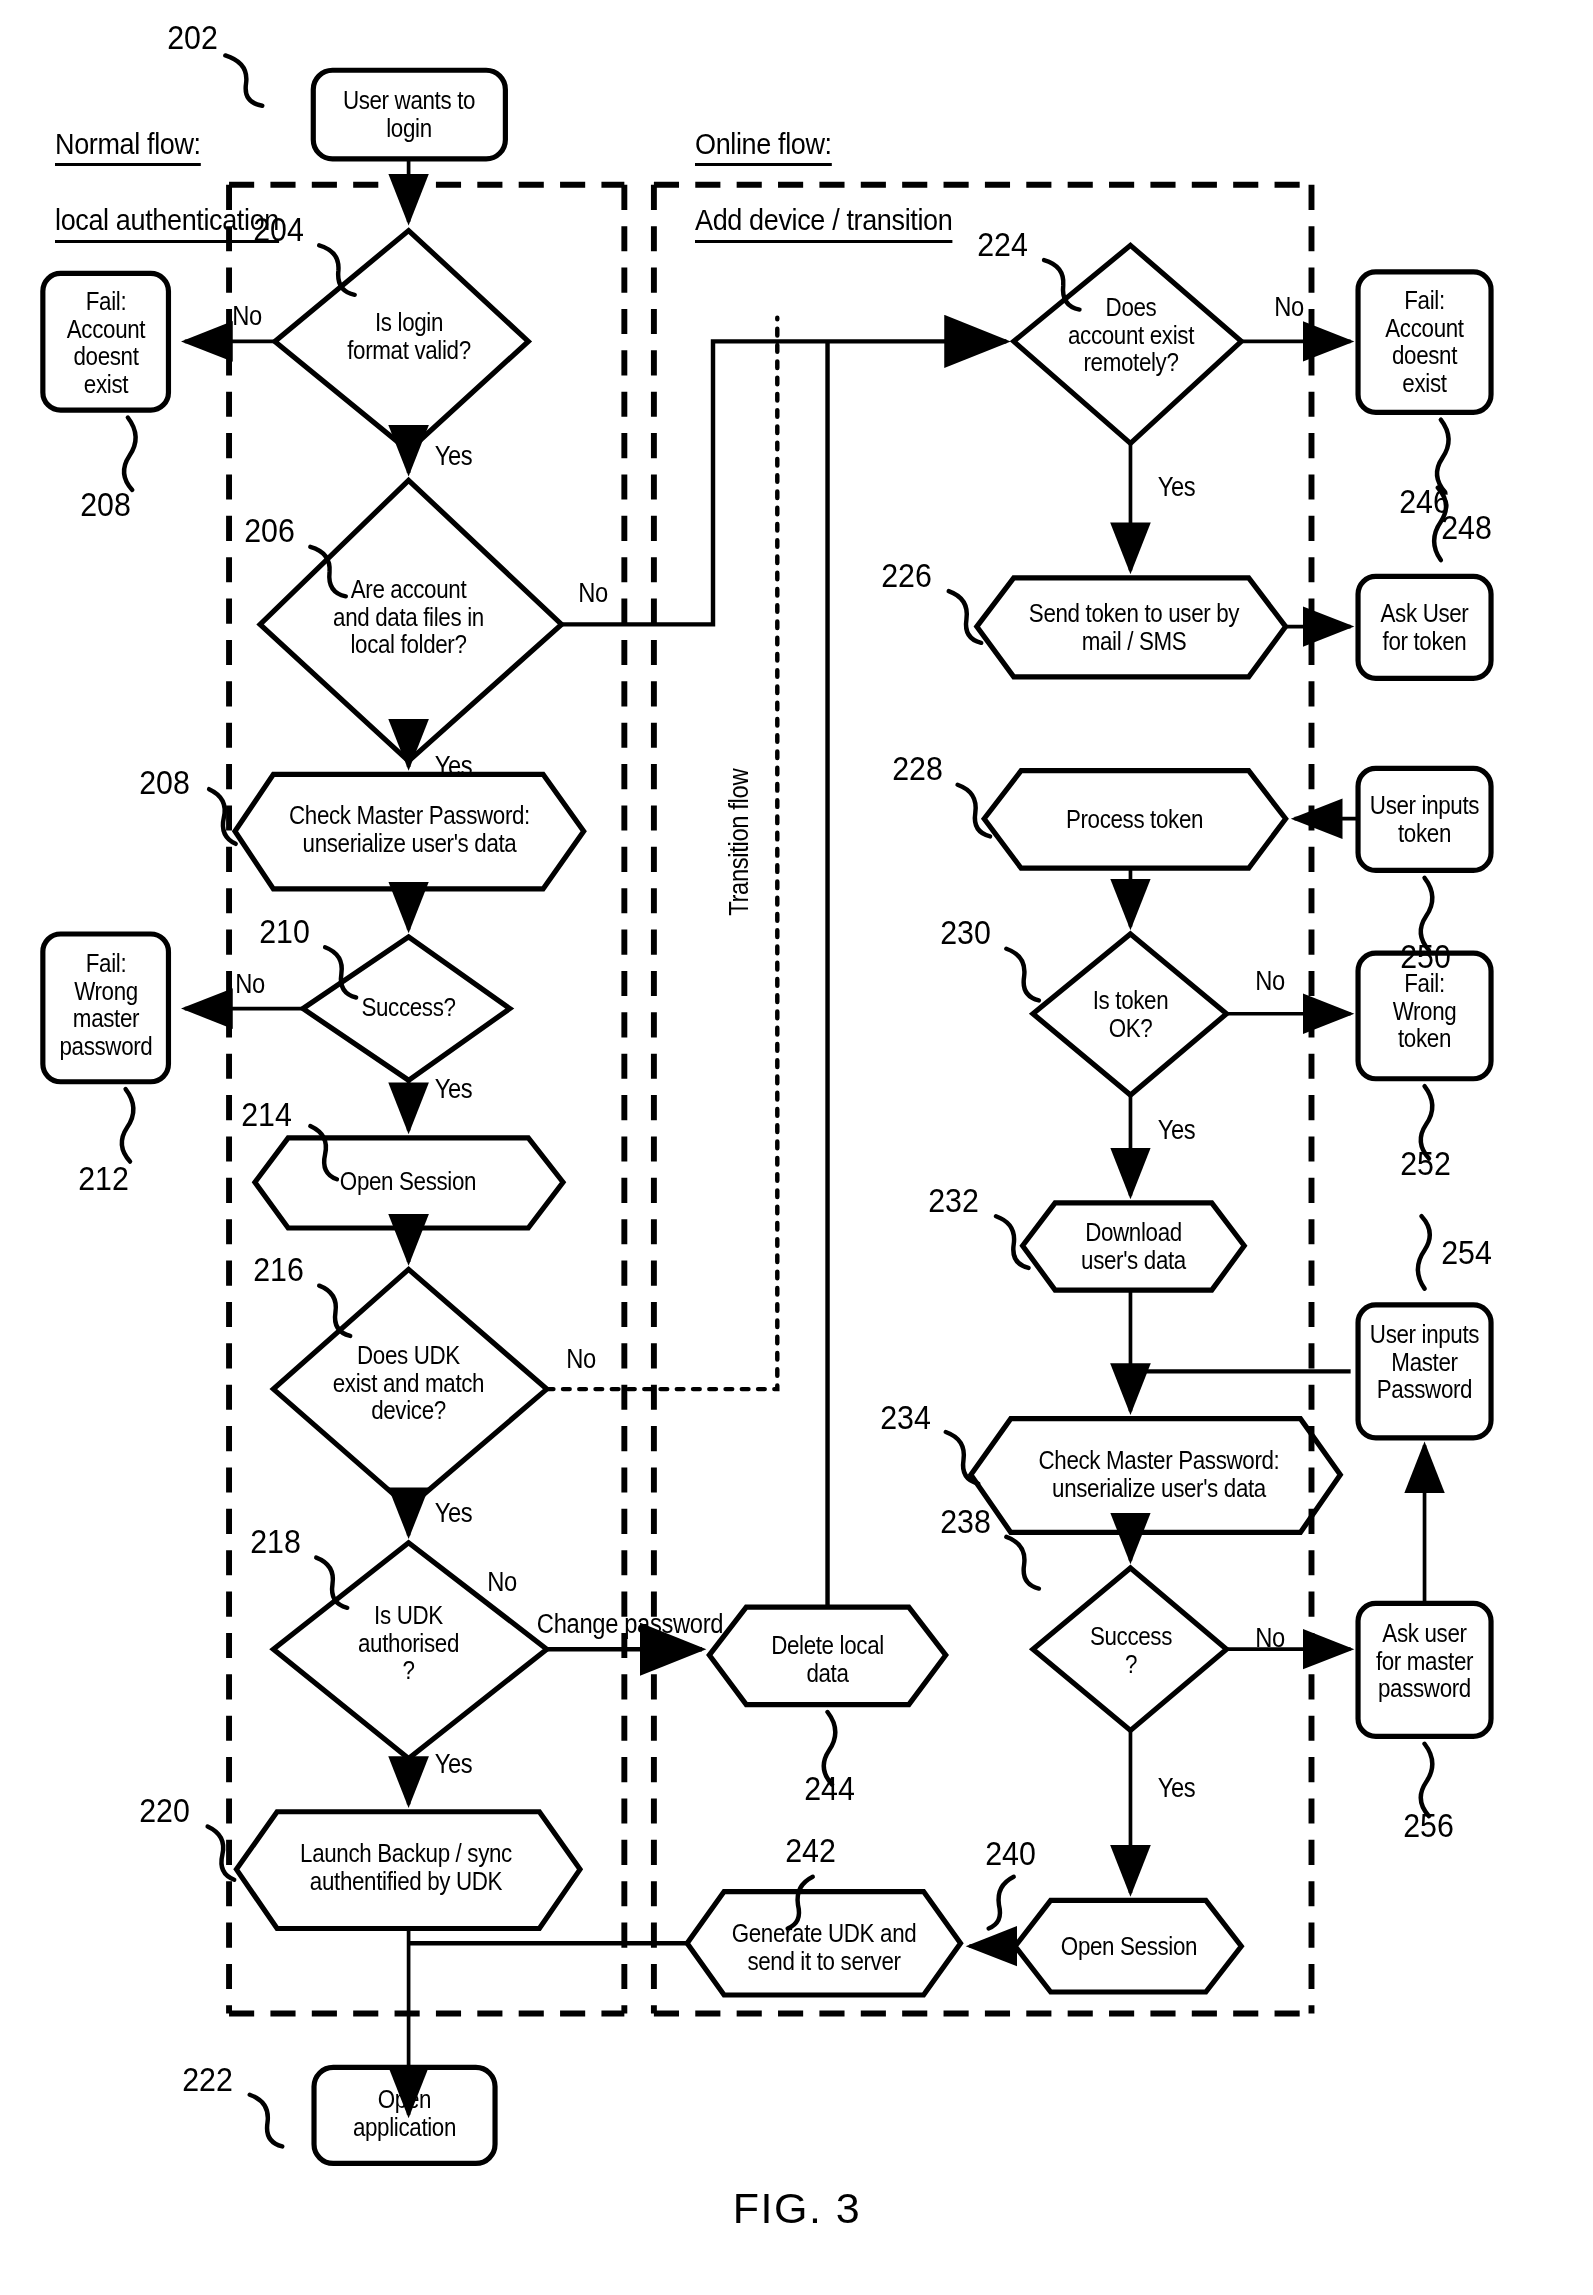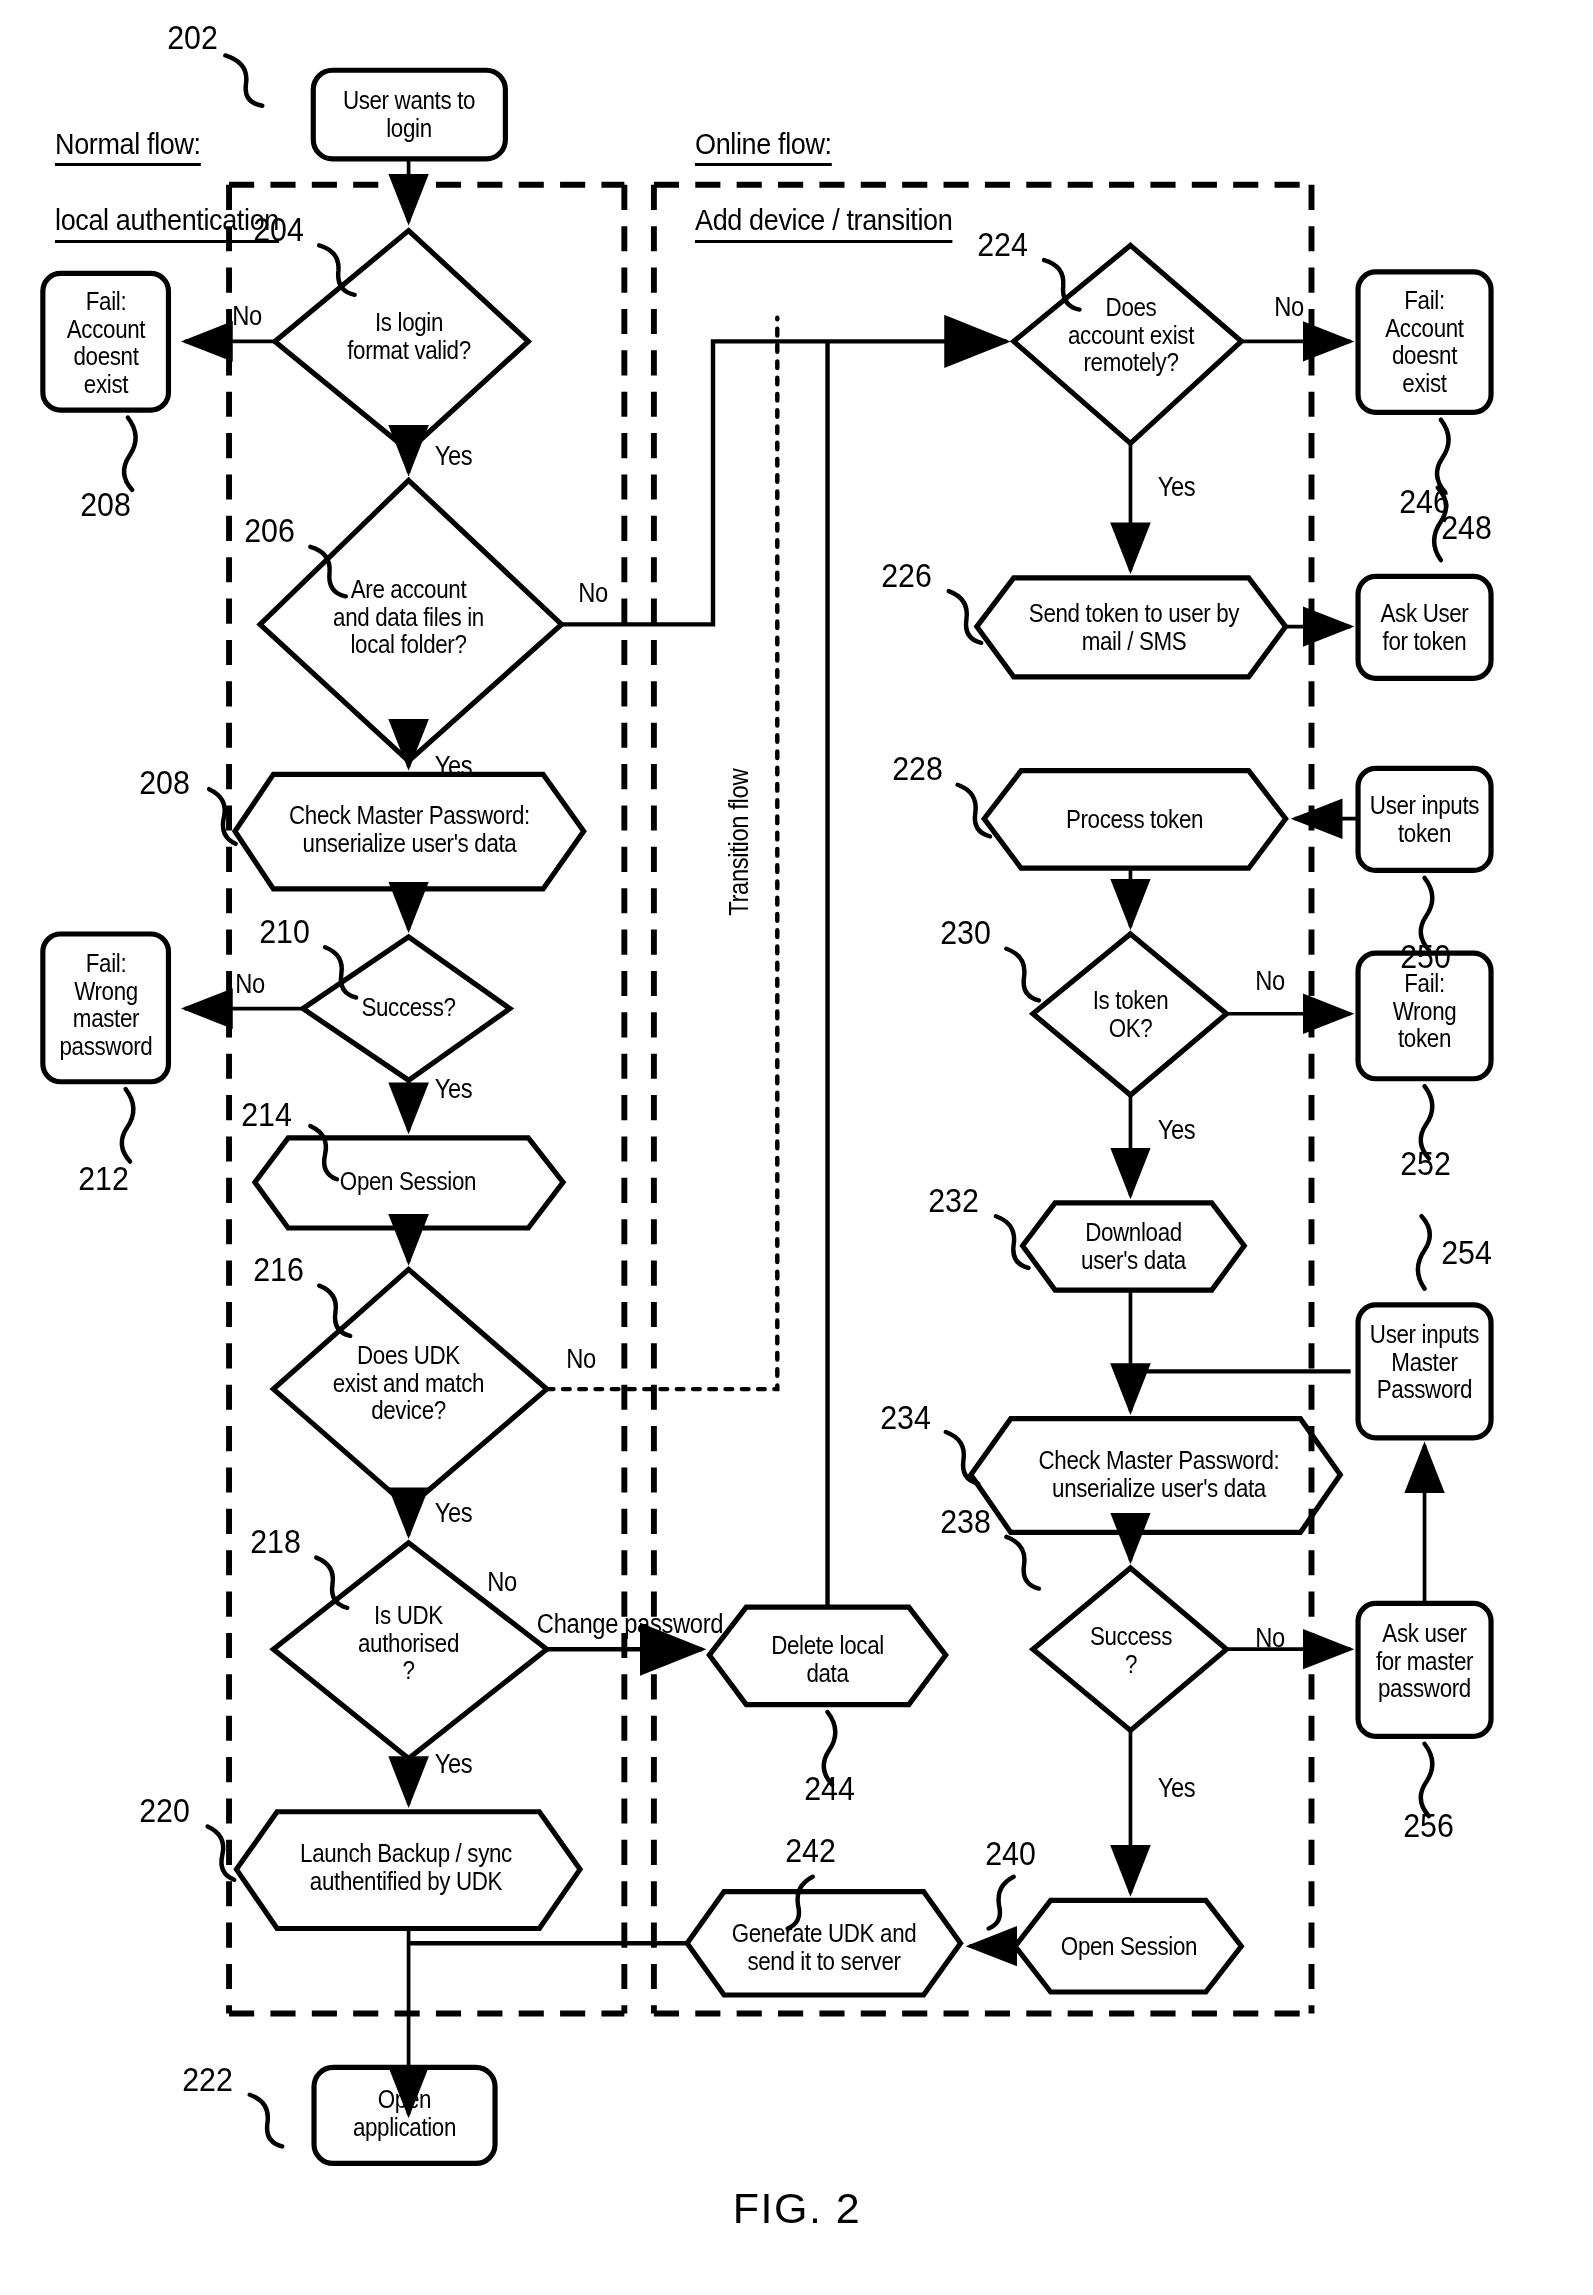--- a/index.html
+++ b/index.html
@@ -324,16 +324,16 @@
 
   <div class="lbl edge" style="left:1261px; top:293px; width:56px;">No</div>
   <div class="lbl edge" style="left:1143px; top:473px; width:67px;">Yes</div>
   <div class="lbl edge" style="left:1242px; top:967px; width:56px;">No</div>
   <div class="lbl edge" style="left:1143px; top:1116px; width:67px;">Yes</div>
   <div class="lbl edge" style="left:1242px; top:1624px; width:56px;">No</div>
   <div class="lbl edge" style="left:1143px; top:1774px; width:67px;">Yes</div>
 
   <div class="lbl vert" style="left:628px; top:828px; width:222px;">Transition flow</div>
 
-  <div class="lbl figcap" style="left:649px; top:2186px; width:296px;">FIG. 2</div>
+  <div class="lbl figcap" style="left:649px; top:2186px; width:296px;">FIG. 3</div>
 
 </div>
 
 
 </body></html>

